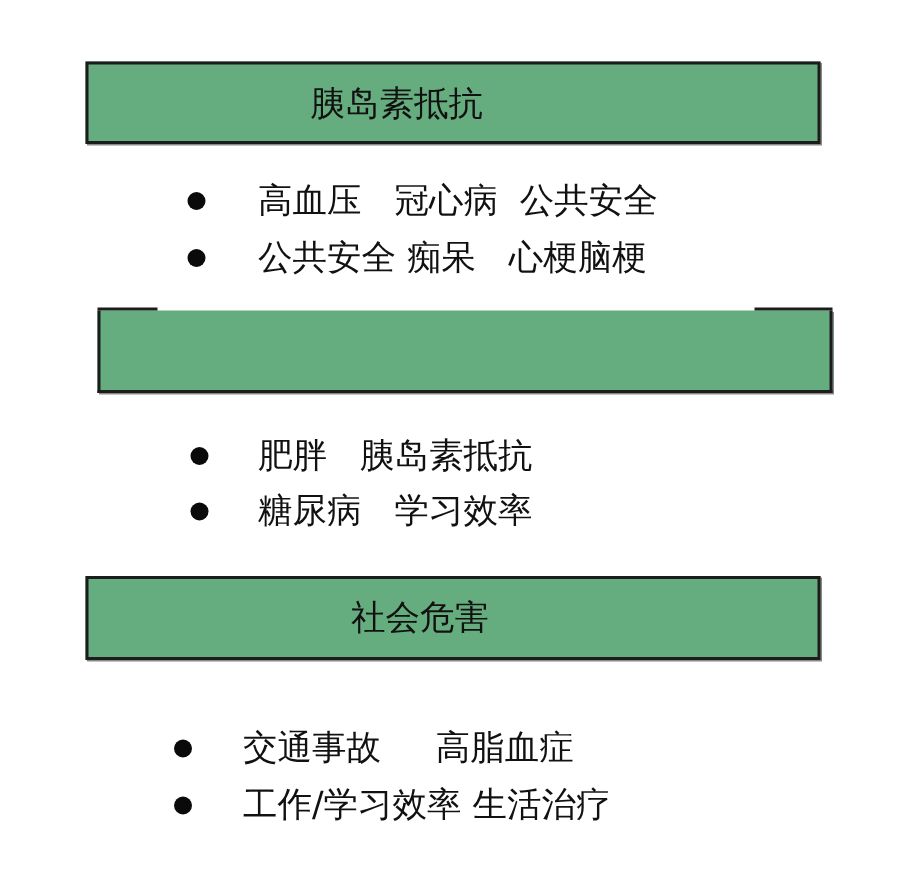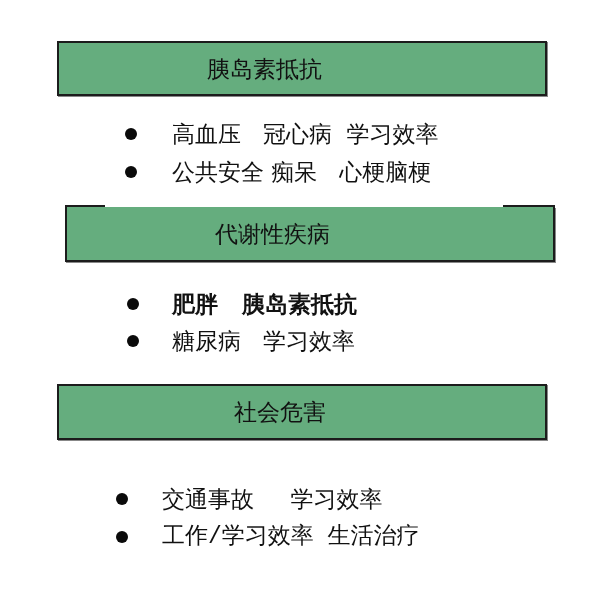--- a/index.html
+++ b/index.html
@@ -15,33 +15,32 @@
   .row { position:absolute; font-size:23px; white-space:pre; line-height:28px; }
   .bullet { position:absolute; width:12px; height:12px; border-radius:50%; background:#0a0a0a; }
 </style>
 </head>
 <body>
 
 <div class="hdr" style="left:57px; top:41px; width:490px; height:55px;">
   <span class="title" style="left:148px;">胰岛素抵抗</span>
 </div>
 <span class="bullet" style="left:125px; top:128px;"></span>
-<div class="row" style="left:172px; top:120px;">高血压   冠心病  学习效率</div>
+<div class="row" style="left:172px; top:120px;">高血压   冠心病  公共安全</div>
 <span class="bullet" style="left:125px; top:166px;"></span>
 <div class="row" style="left:172px; top:158px;">公共安全 痴呆   心梗脑梗</div>
 
 <div class="hdr hdr2" style="left:65px; top:207px; width:490px; height:55px;">
   <span class="tl"></span>
   <span class="tr"></span>
-  <span class="title" style="left:148px;">代谢性疾病</span>
 </div>
 <span class="bullet" style="left:127px; top:298px;"></span>
-<div class="row" style="left:172px; top:290px;font-weight:bold;">肥胖   胰岛素抵抗</div>
+<div class="row" style="left:172px; top:290px;">肥胖   胰岛素抵抗</div>
 <span class="bullet" style="left:127px; top:335px;"></span>
 <div class="row" style="left:172px; top:327px;">糖尿病   学习效率</div>
 
 <div class="hdr" style="left:57px; top:384px; width:490px; height:56px;">
   <span class="title" style="left:175px;">社会危害</span>
 </div>
 <span class="bullet" style="left:116px; top:493px;"></span>
-<div class="row" style="left:162px; top:485px;">交通事故     学习效率</div>
+<div class="row" style="left:162px; top:485px;">交通事故     高脂血症</div>
 <span class="bullet" style="left:116px; top:531px;"></span>
-<div class="row" style="left:162px; top:523px;font-family:Liberation Mono, monospace;">工作/学习效率 生活治疗</div>
+<div class="row" style="left:162px; top:523px;">工作/学习效率 生活治疗</div>
 
 </body></html>

